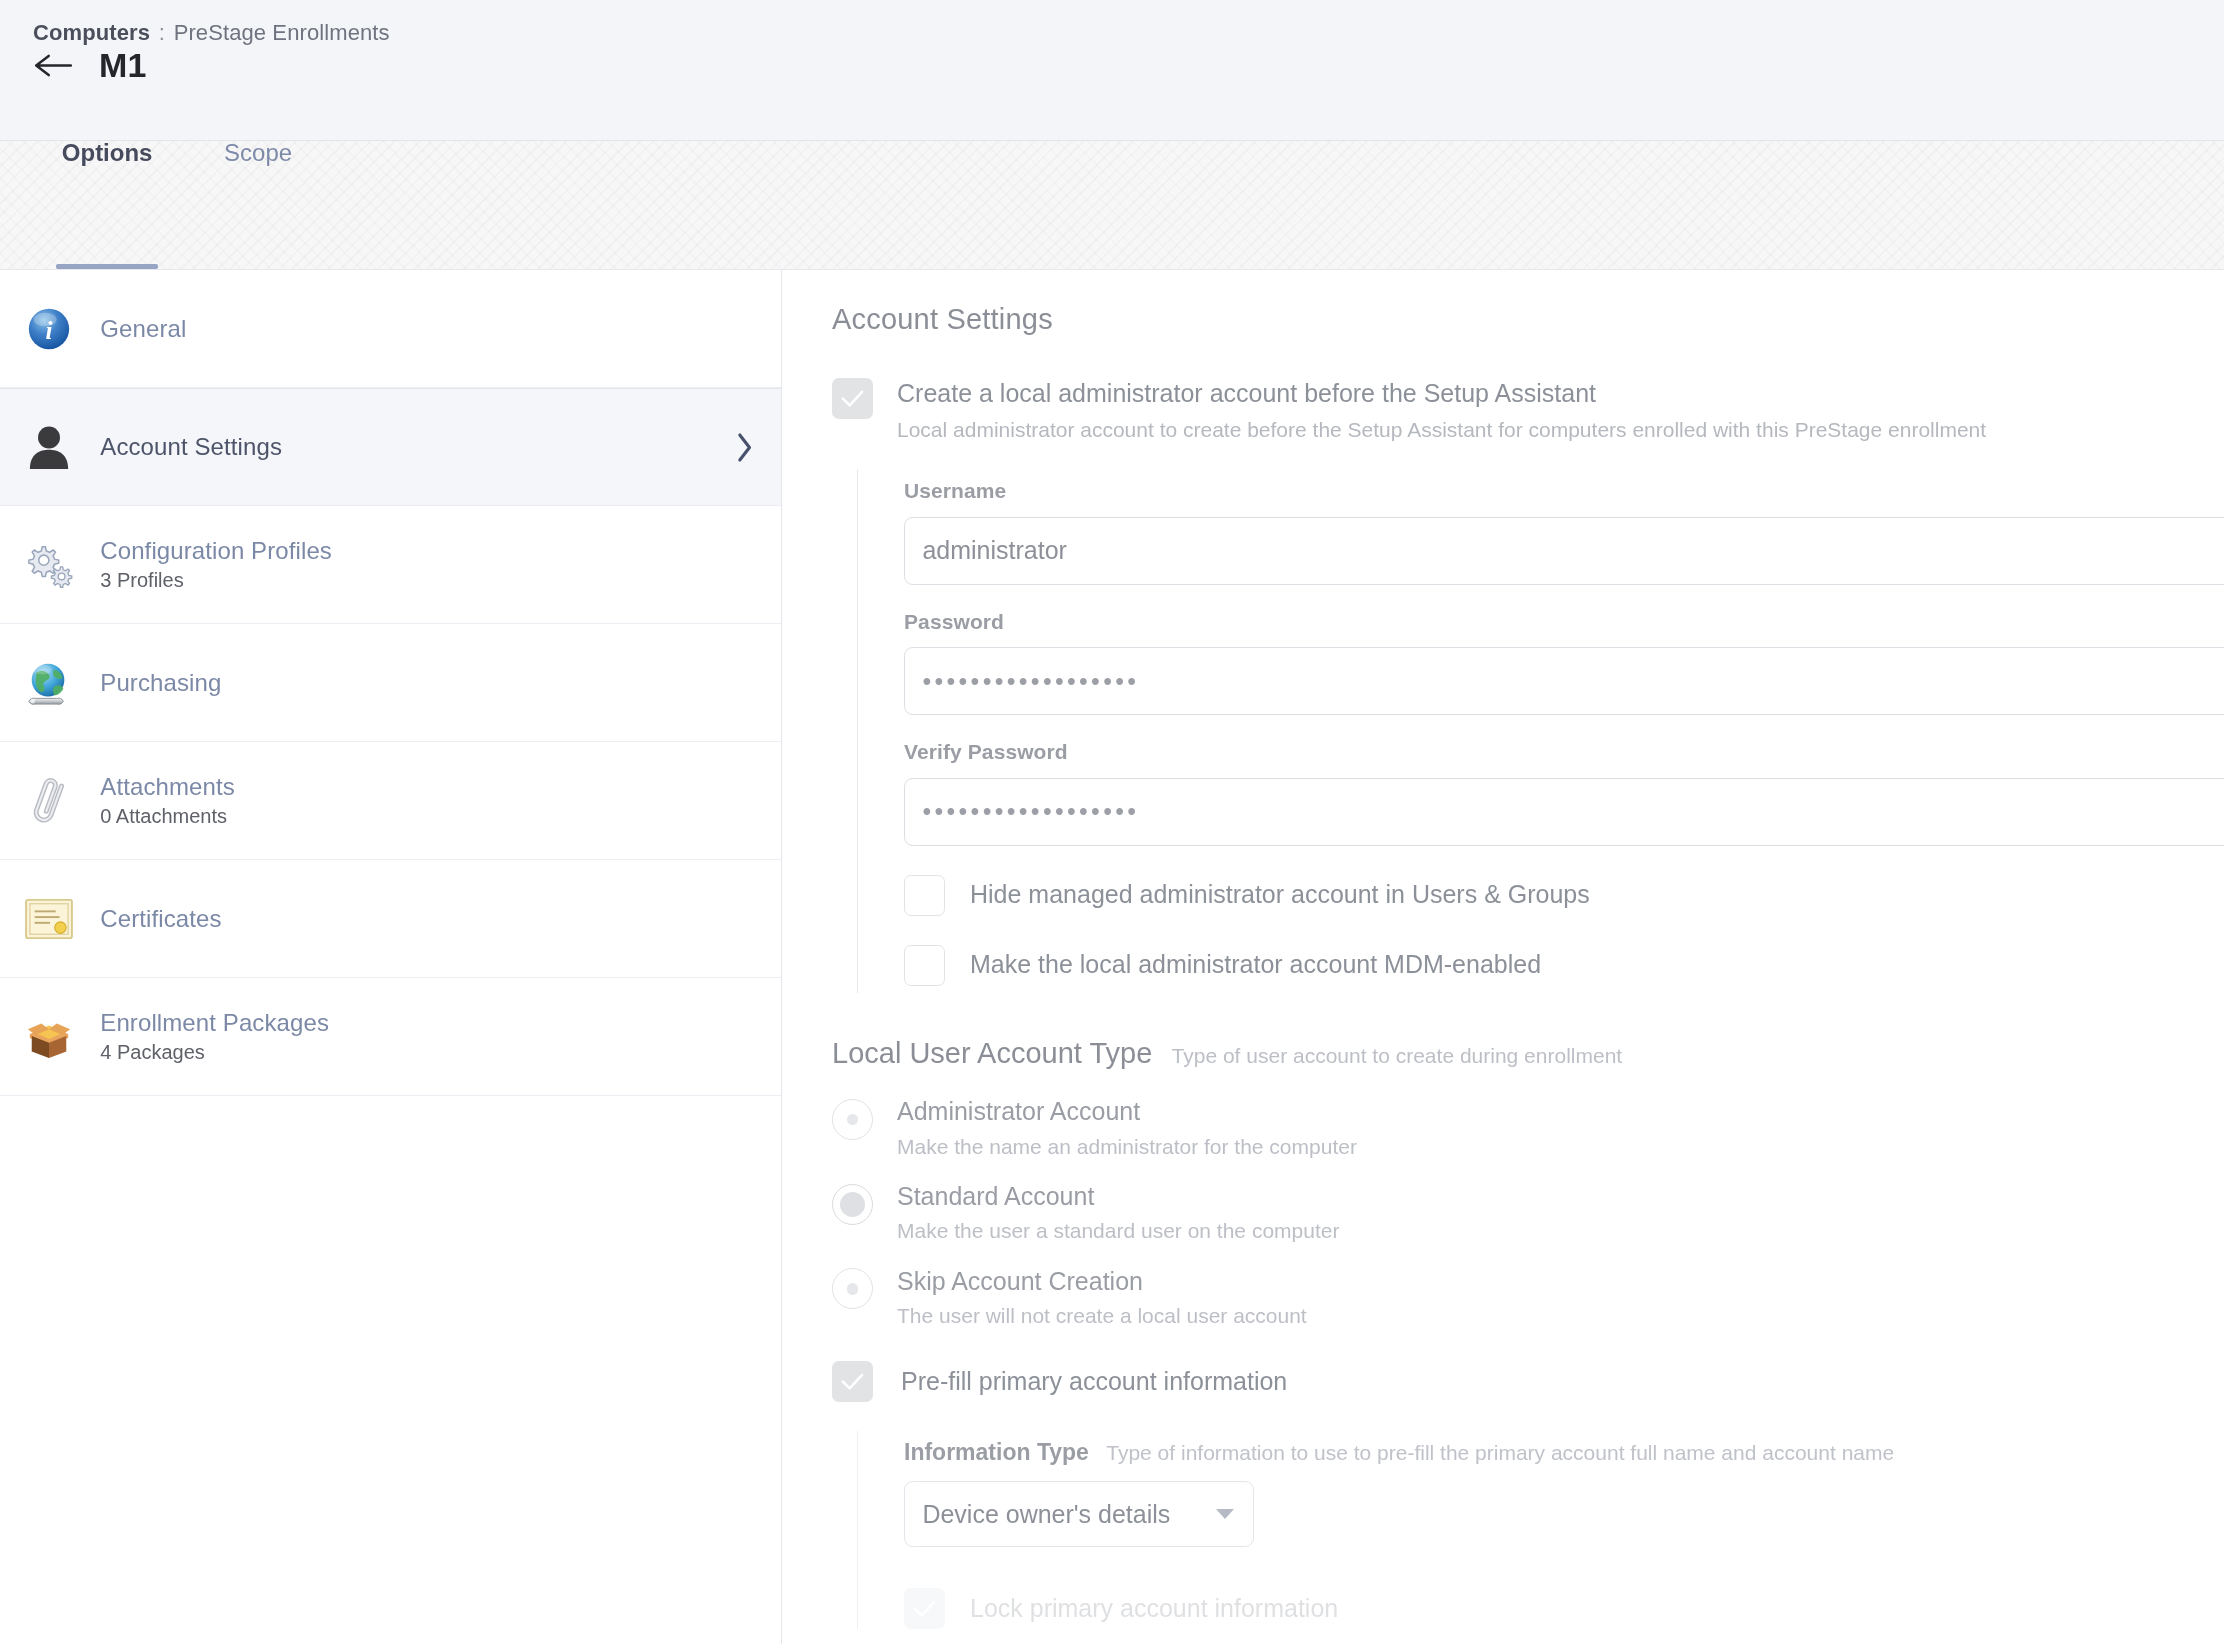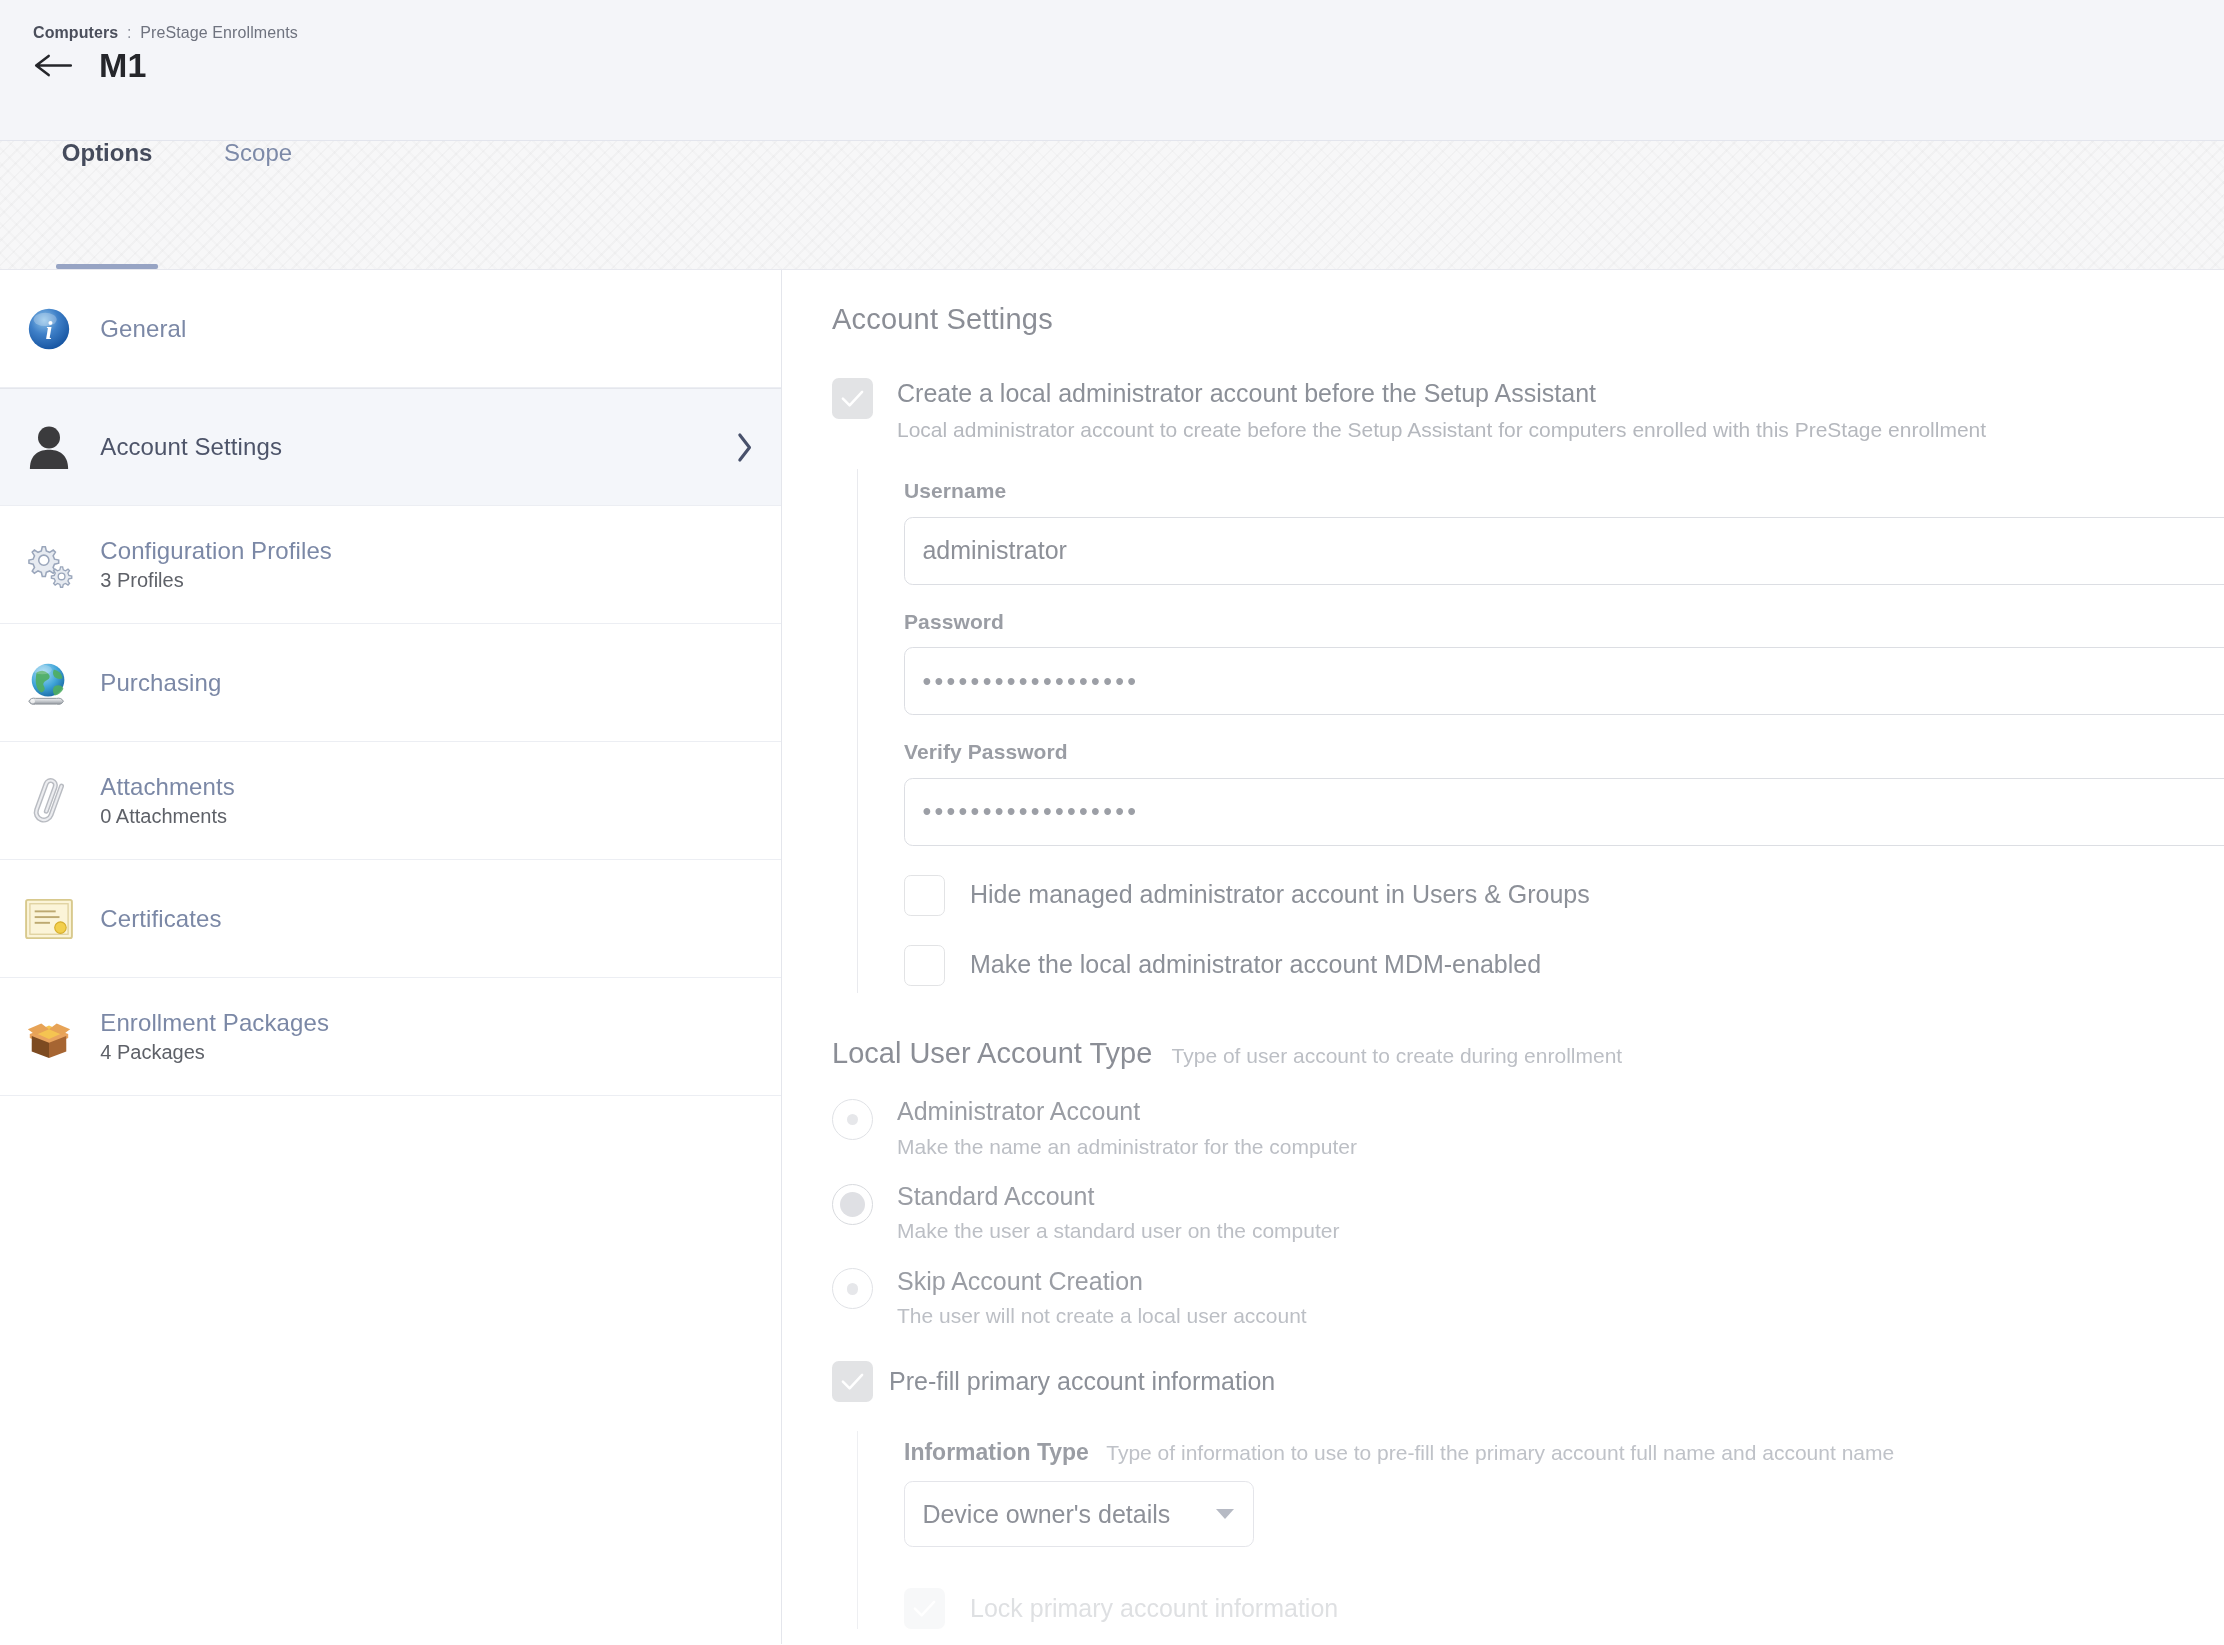--- a/index.html
+++ b/index.html
@@ -14,21 +14,21 @@
 
   
   .topbar {
     height: 141px;
     background: #f4f5f9;
     border-bottom: 1px solid #e3e5ed;
     padding: 17.4px 33px 0 33px;
     position: relative;
   }
   .breadcrumb {
-    font-size: 16px;
+    font-size: 22px;
     color: #6f737f;
     letter-spacing: 0.1px;
     display: flex;
     align-items: center;
     gap: 8.7px;
     height: 31px;
   }
   .breadcrumb .crumb-strong { color: #4b4f5c; font-weight: 700; }
   .breadcrumb .crumb-sep { color: #8c909c; font-weight: 400; }
   .breadcrumb .crumb-cur { color: #6f737f; font-weight: 400; }
@@ -287,21 +287,21 @@
     font-size: 21px;
     color: #bcbfc5;
     margin-top: 7.7px;
     line-height: 1.2;
   }
 
   
   .prefill-row {
     display: flex;
     align-items: center;
-    gap: 16px;
+    gap: 28px;
     margin-top: 33px;
   }
   .prefill-group {
     margin-top: 29px;
     margin-left: 25px;
     border-left: 1.9px solid #eeeff2;
     padding: 7.7px 0 0 46px;
   }
   .info-head {
     display: flex;

